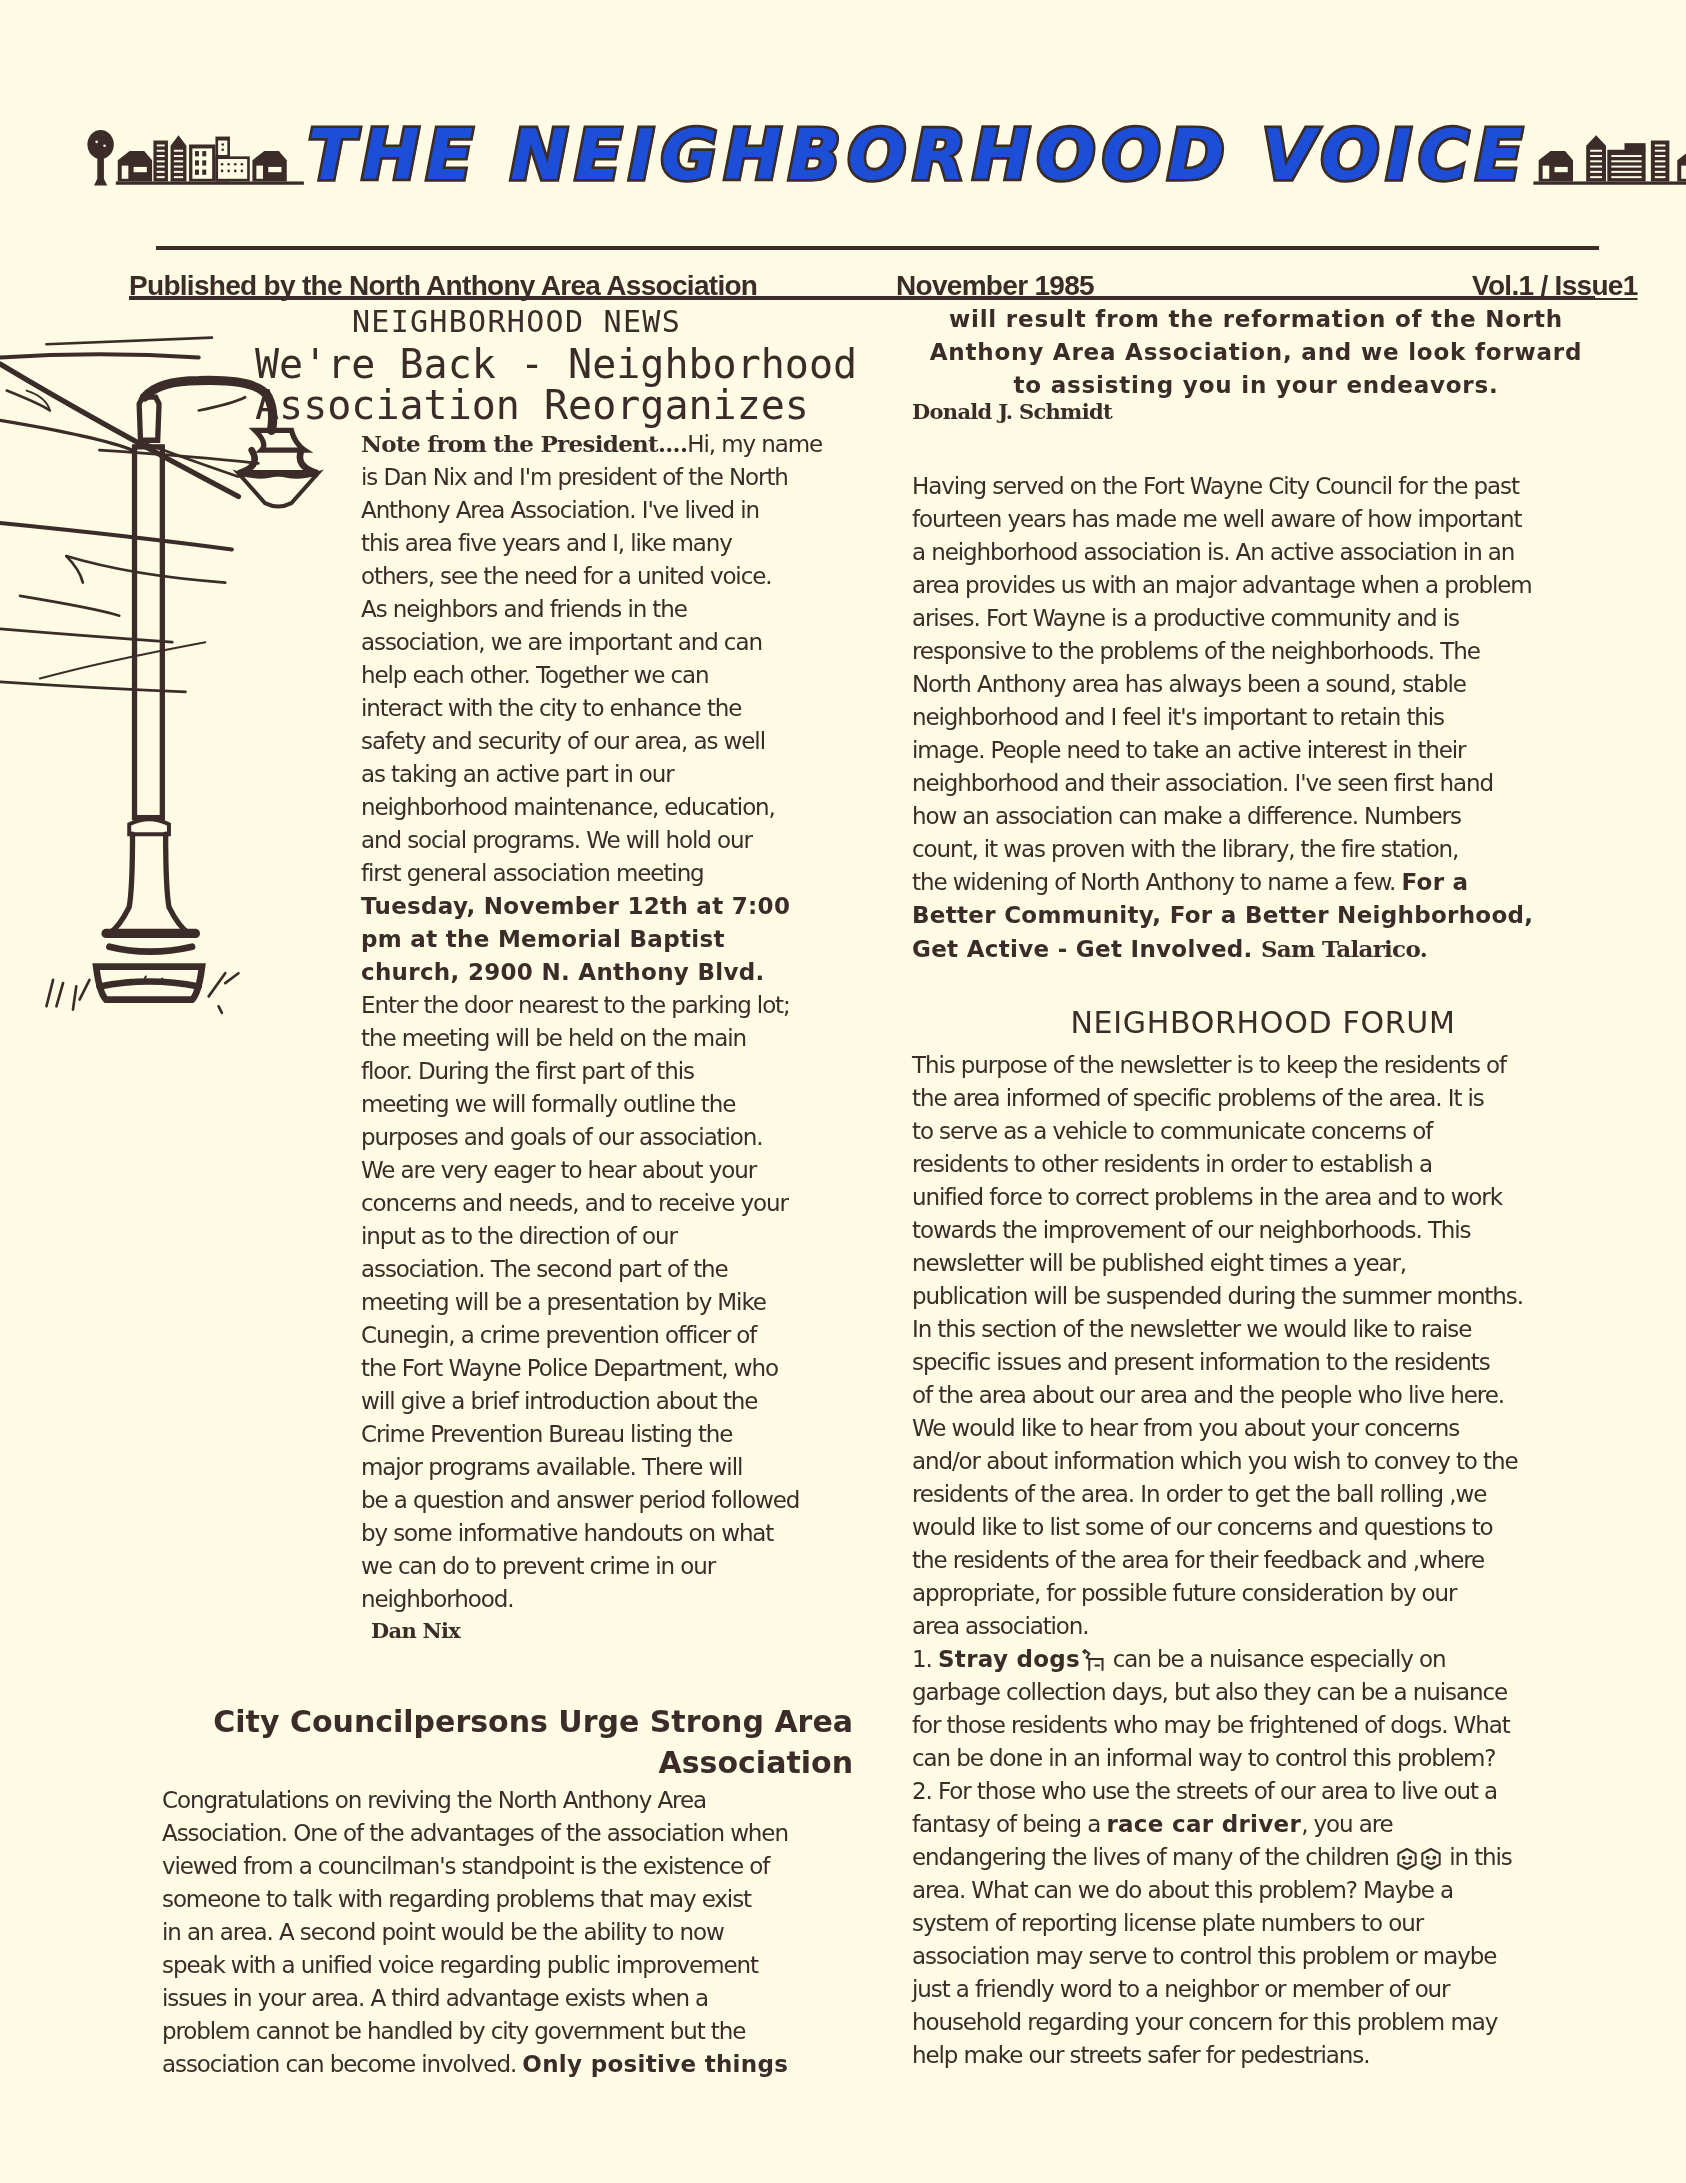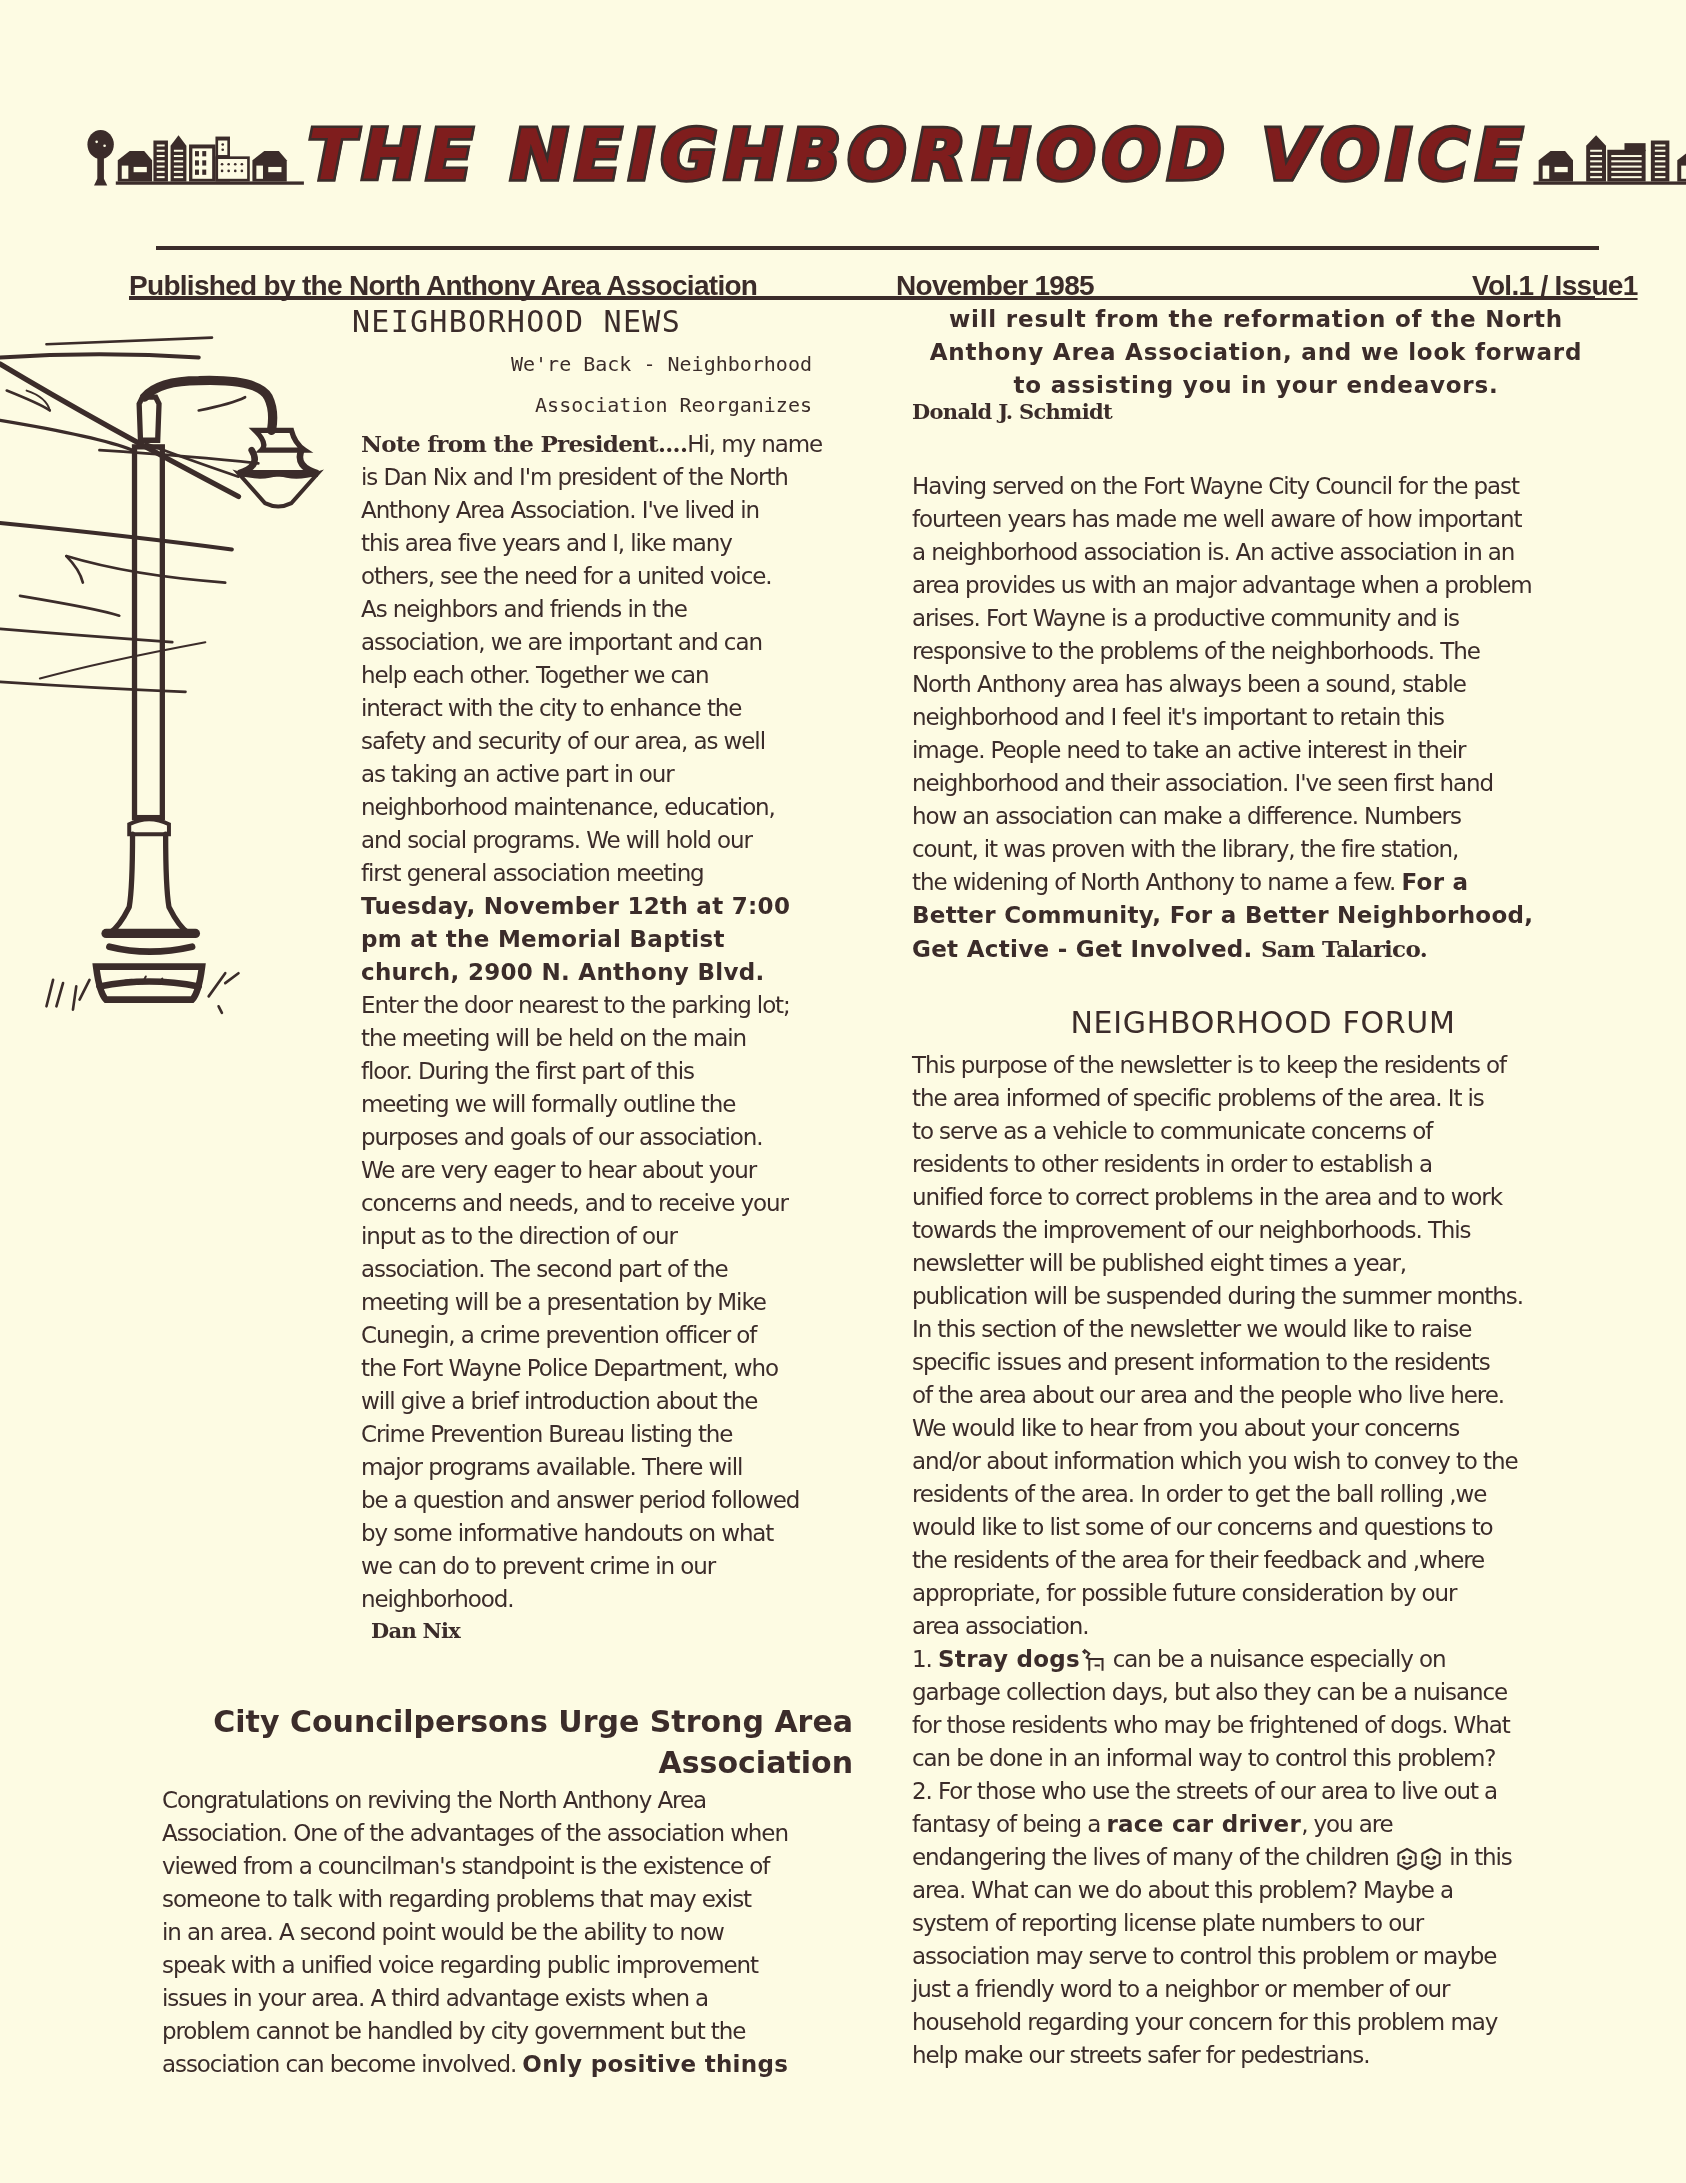--- a/index.html
+++ b/index.html
@@ -8,41 +8,41 @@
     background: #fdfbe3;
     color: #3b2c2a;
     font-family: "DejaVu Sans Mono", "Liberation Mono", monospace;
   }
   .abs { position: absolute; }
   
   .masthead { left: 86px; top: 119px; width: 1522px; height: 73px; display: flex; align-items: flex-end; }
   .title {
     font-family: "DejaVu Sans", sans-serif; font-weight: bold; font-style: italic;
     font-size: 69px; letter-spacing: 6.6px; line-height: 73px;
-    color: #7f1d1d;
+    color: #1d4ed8;
     -webkit-text-stroke: 5.3px #3b2c2a;
     paint-order: stroke fill;
     text-shadow: 2px 2px 0 #3b2c2a;
     white-space: nowrap; margin: 0 4px;
   }
   .skyline { height: 66px; flex: 0 0 auto; }
   .rule-top { left: 156px; top: 246px; width: 1443px; height: 4px; background: #3b2c2a; }
   .rule-sub { left: 129px; top: 296px; width: 1466px; height: 4px; background: #3b2c2a; }
   .subhead {
     font-family: "Liberation Sans", sans-serif; font-weight: bold; font-size: 28px;
     top: 270px; letter-spacing: -0.7px;
   }
   .subhead.underlined { text-decoration: underline; text-decoration-thickness: 2px; text-underline-offset: 2.6px; }
   .sub-left { left: 129px; }
   .sub-mid { left: 896px; }
   .sub-right { left: 1472px; }
 
   
   .h-news { left: 318px; top: 304px; width: 397px; text-align: center; font-size: 30px; letter-spacing: 1.3px; font-family: "DejaVu Sans Mono", monospace; }
-  .h-back { left: 230px; top: 344px; width: 582px; text-align: right; font-size: 20px; line-height: 41px; font-family: "DejaVu Sans Mono", monospace; }
+  .h-back { left: 255px; top: 344px; width: 582px; text-align: left; font-size: 40px; line-height: 41px; font-family: "DejaVu Sans Mono", monospace; }
 
   .body-text { font-family: "DejaVu Sans", sans-serif; font-size: 23px; line-height: 33px; letter-spacing: -1.1px; }
   .body-text b, .bold { font-weight: bold; letter-spacing: 0.3px; }
   .sig { font-family: "DejaVu Serif", serif; font-weight: bold; letter-spacing: -0.7px; }
 
   .col-president { left: 361px; top: 427px; width: 503px; }
   .sig-dan { left: 371px; top: 1618px; font-size: 21px; }
 
   .h-council { left: 151px; top: 1701px; width: 702px; text-align: right; font-size: 30px; line-height: 41px; font-family: "DejaVu Sans", sans-serif; font-weight: bold; letter-spacing: 0; }
   .col-council { left: 162px; top: 1784px; width: 715px; }

